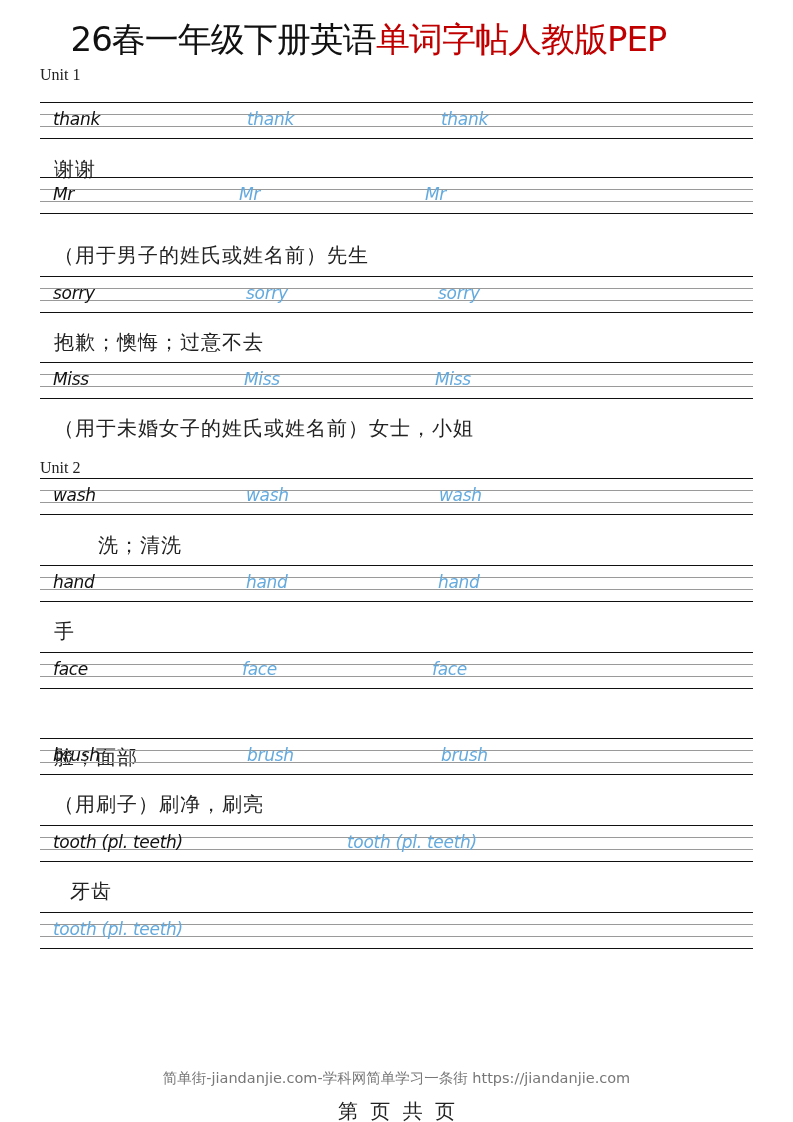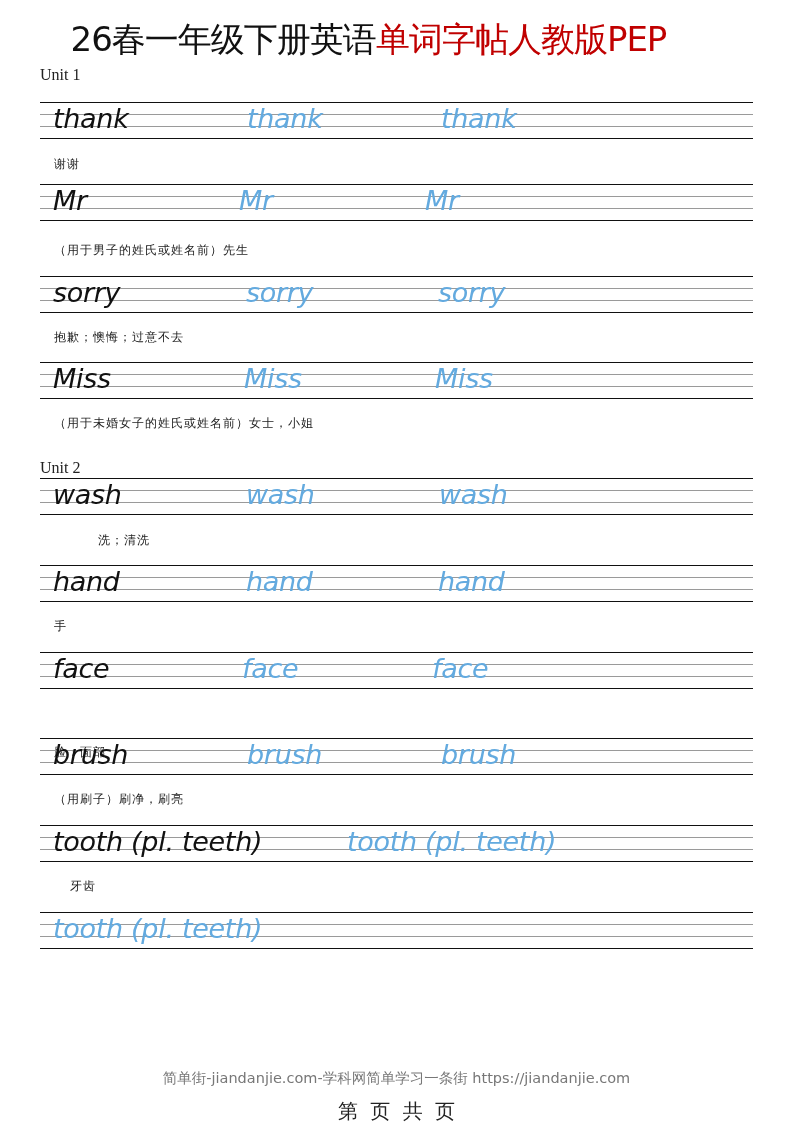--- a/index.html
+++ b/index.html
@@ -6,24 +6,24 @@
   body { width: 793px; height: 1122px; position: relative; overflow: hidden; font-family: "DejaVu Sans", sans-serif; }
   .title { position: absolute; left: 0; width: 709px; top: 16px; text-align: center; font-size: 34px; line-height: 46px; color: #111; font-family: "DejaVu Sans", sans-serif; letter-spacing: -1px; padding-left: 28px; box-sizing: border-box; }
   .title .red { color: #c00000; }
   .unit { position: absolute; left: 40px; font-family: "Liberation Serif", serif; font-size: 16px; color: #222; }
   .row { position: absolute; left: 40px; width: 713px; height: 36px; }
   .row .ln { position: absolute; left: 0; right: 0; height: 0; }
   .row .l1 { top: 0; border-top: 1.2px solid #111; }
   .row .l2 { top: 12px; border-top: 1px solid #9a9a9a; }
   .row .l3 { top: 24px; border-top: 1px solid #9a9a9a; }
   .row .l4 { top: 36px; border-top: 1.2px solid #111; }
-  .word { position: absolute; top: 2px; font-family: "DejaVu Sans", sans-serif; font-style: italic; font-size: 27px; line-height: 30px; white-space: nowrap; letter-spacing: -0.3px; text-align: center; }
+  .word { position: absolute; top: 2px; font-family: "DejaVu Sans", sans-serif; font-style: italic; font-size: 17px; line-height: 30px; white-space: nowrap; letter-spacing: -0.3px; text-align: center; }
   .word.main { color: #111; }
   .word.trace { color: #63aadf; }
-  .meaning { position: absolute; left: 54px; font-family: Liberation Serif, serif; font-size: 12px; color: #222; letter-spacing: 1px; }
+  .meaning { position: absolute; left: 54px; font-family: Liberation Serif, serif; font-size: 20px; color: #222; letter-spacing: 1px; }
   .footer-site { position: absolute; top: 1069px; left: 0; width: 793px; text-align: center; font-size: 14.5px; color: #777; }
   .footer-page { position: absolute; top: 1098px; left: 0; width: 793px; text-align: center; font-size: 20px; color: #222; word-spacing: 6px; }
 </style>
 </head>
 <body>
 
 <div class="title"><span>26春一年级下册英语</span><span class="red">单词字帖人教版PEP</span></div>
 
 <div class="unit" style="top:66px;text-align:center;">Unit 1</div>
 
@@ -31,21 +31,21 @@
   <div class="ln l1"></div>
     <div class="ln l2"></div>
     <div class="ln l3"></div>
     <div class="ln l4"></div>
   <span class="word main" style="left:13px;">thank</span>
   <span class="word trace" style="left:207px;">thank</span>
   <span class="word trace" style="left:401px;">thank</span>
 </div>
 <div class="meaning" style="top:156px;">谢谢</div>
 
-<div class="row" style="top:184px;">
+<div class="row" style="top:177px;">
   <div class="ln l1"></div>
     <div class="ln l2"></div>
     <div class="ln l3"></div>
     <div class="ln l4"></div>
   <span class="word main" style="left:13px;">Mr</span>
   <span class="word trace" style="left:199px;">Mr</span>
   <span class="word trace" style="left:385px;">Mr</span>
 </div>
 <div class="meaning" style="top:242px;">（用于男子的姓氏或姓名前）先生</div>
 

